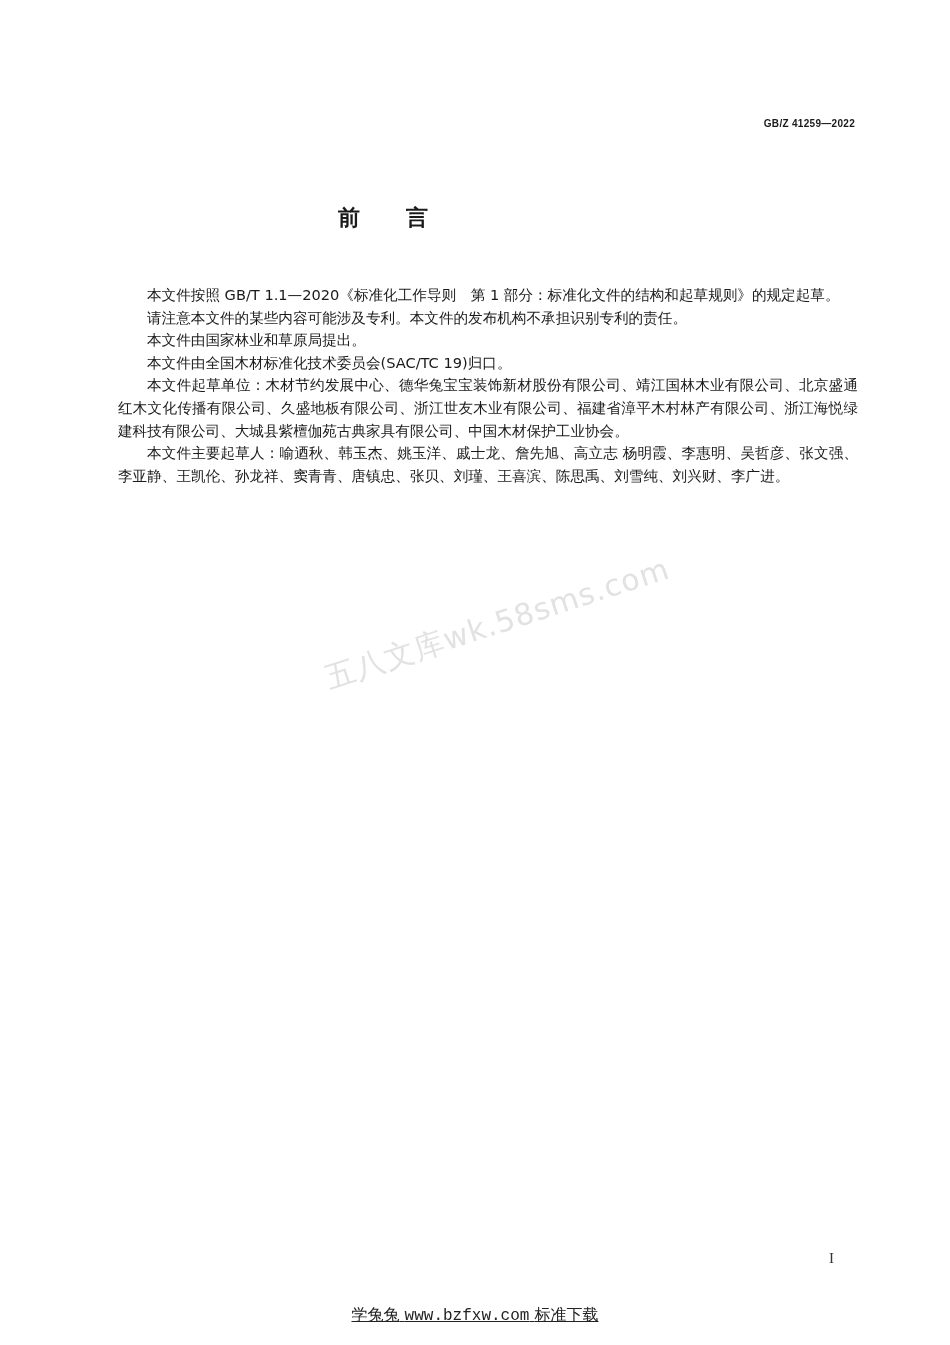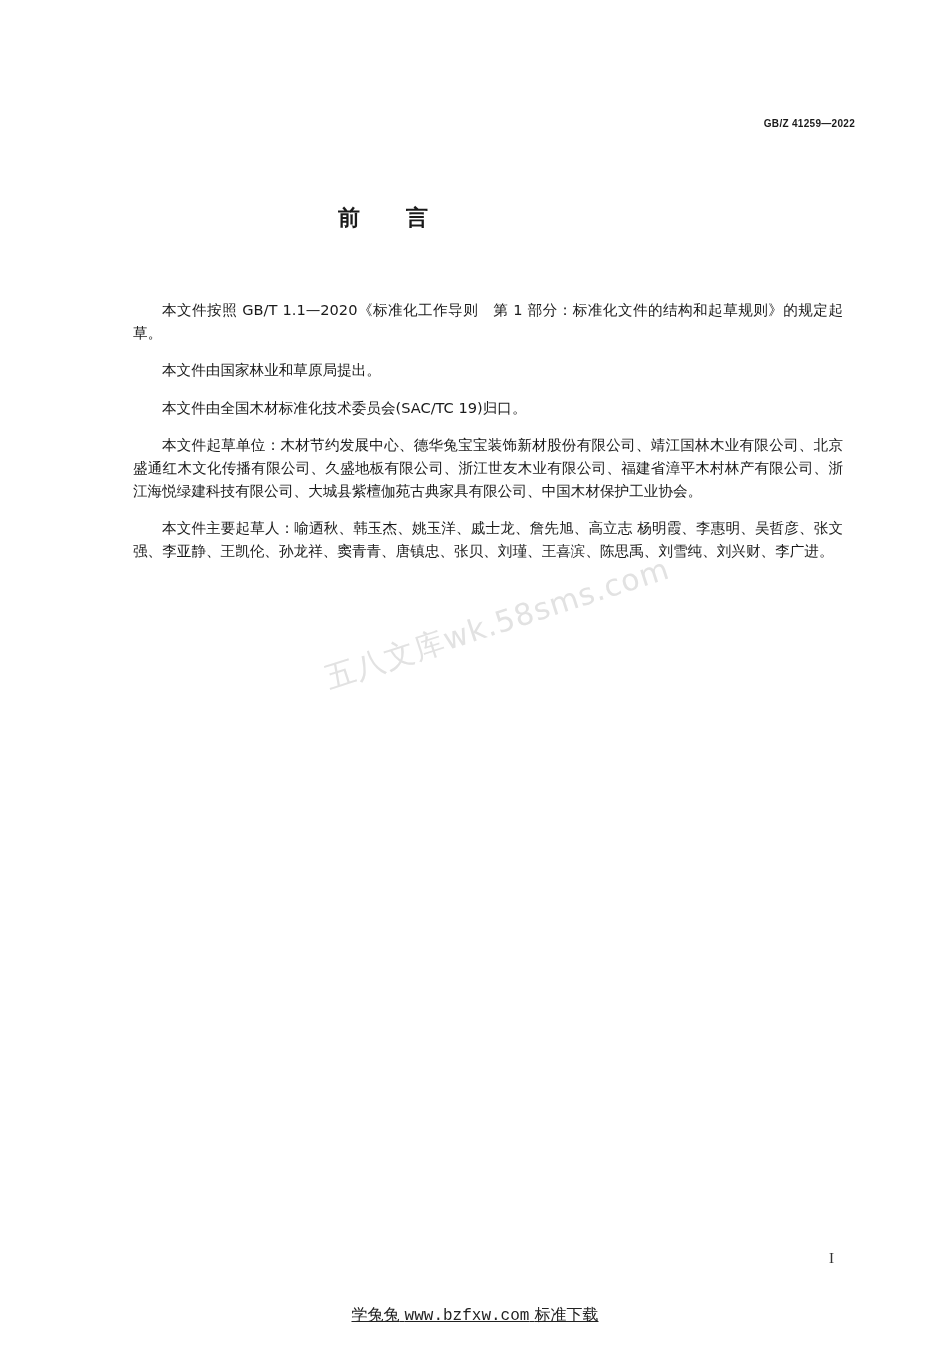--- a/index.html
+++ b/index.html
@@ -15,21 +15,21 @@
   .title {
     position: absolute; top: 203px; left: 0; width: 766px; text-align: center;
     font-family: "DejaVu Sans", sans-serif; font-weight: bold; font-size: 22px;
     letter-spacing: 46px; text-indent: 46px;
   }
   .body-text {
     position: absolute; top: 284px; left: 118px; width: 740px;
     font-size: 14.6px; line-height: 22.6px;
     font-family: "DejaVu Sans", sans-serif;
   }
-  .para { margin: 15px; text-indent: 29px; text-align: justify; }
+  .para { margin: 0; text-indent: 29px; text-align: justify; }
   .watermark {
     position: absolute; top: 660px; left: 320px;
     transform: rotate(-18deg); transform-origin: left top;
     font-family: "DejaVu Sans", sans-serif; font-size: 30px; color: #e2e2e2;
     white-space: nowrap; letter-spacing: 1px;
   }
   .page-number {
     position: absolute; top: 1250px; left: 829px;
     font-family: "Liberation Serif", serif; font-size: 15px; color: #333;
   }
@@ -41,20 +41,21 @@
 </style>
 </head>
 <body>
 
 <div class="std-code">GB/Z 41259—2022</div>
 
 <div class="title">前言</div>
 
 <div class="body-text">
   <p class="para">本文件按照 GB/T 1.1—2020《标准化工作导则　第 1 部分：标准化文件的结构和起草规则》的规定起草。</p>
+  <p class="para">请注意本文件的某些内容可能涉及专利。本文件的发布机构不承担识别专利的责任。</p>
   <p class="para">本文件由国家林业和草原局提出。</p>
   <p class="para">本文件由全国木材标准化技术委员会(SAC/TC 19)归口。</p>
   <p class="para">本文件起草单位：木材节约发展中心、德华兔宝宝装饰新材股份有限公司、靖江国林木业有限公司、北京盛通红木文化传播有限公司、久盛地板有限公司、浙江世友木业有限公司、福建省漳平木村林产有限公司、浙江海悦绿建科技有限公司、大城县紫檀伽苑古典家具有限公司、中国木材保护工业协会。</p>
   <p class="para">本文件主要起草人：喻迺秋、韩玉杰、姚玉洋、戚士龙、詹先旭、高立志 杨明霞、李惠明、吴哲彦、张文强、李亚静、王凯伦、孙龙祥、窦青青、唐镇忠、张贝、刘瑾、王喜滨、陈思禹、刘雪纯、刘兴财、李广进。</p>
 </div>
 
 <div class="watermark">五八文库wk.58sms.com</div>
 
 <div class="page-number">I</div>
 

